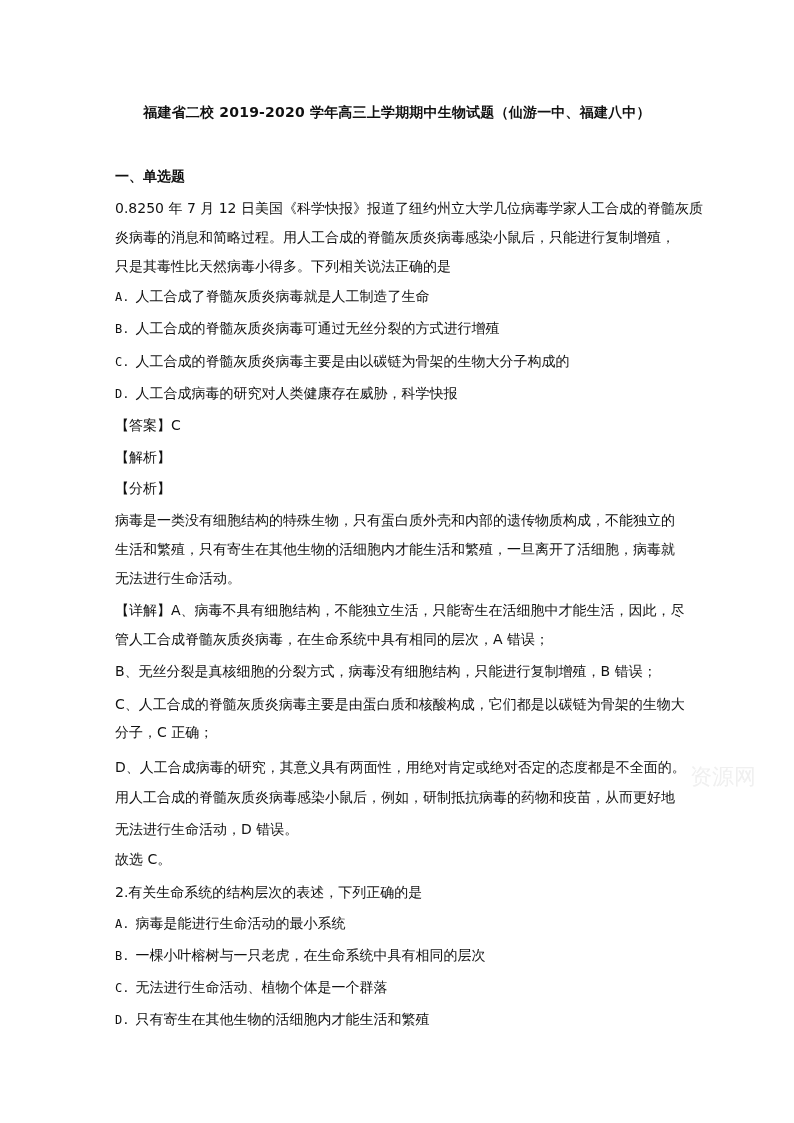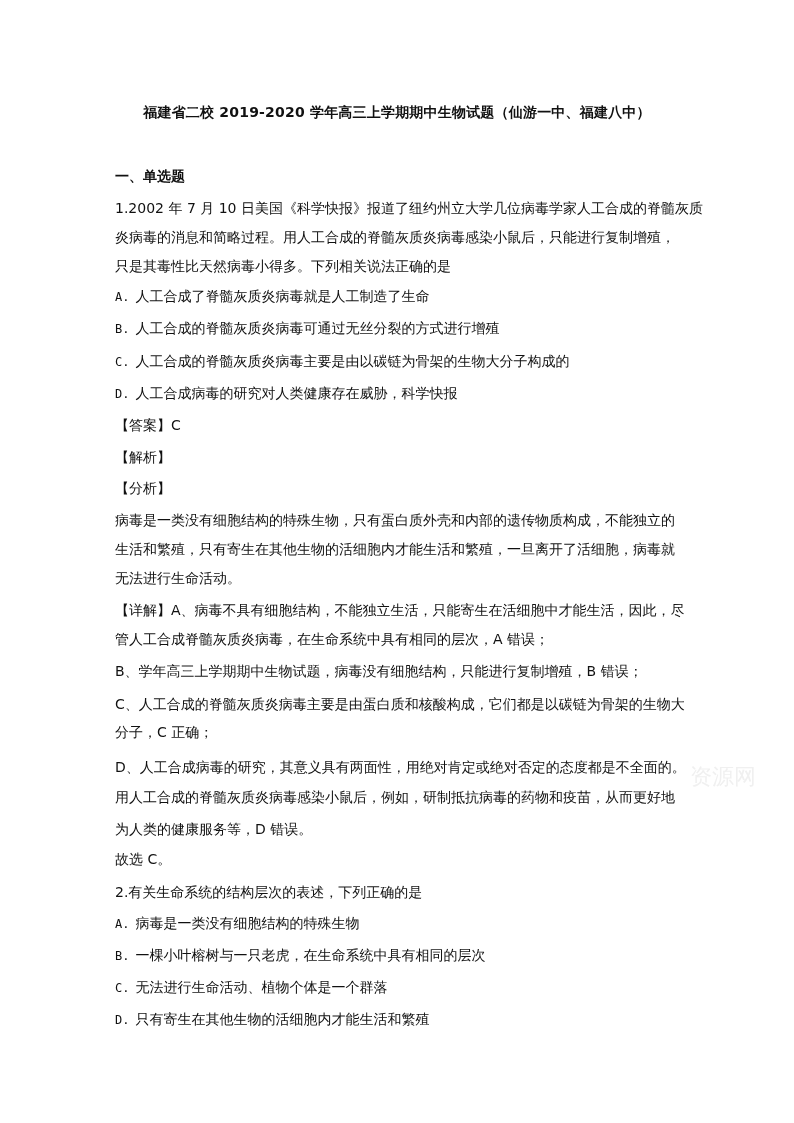--- a/index.html
+++ b/index.html
@@ -17,21 +17,21 @@
 </head>
 <body>
 
 <div class="page">
 
   <div class="title">福建省二校 2019-2020 学年高三上学期期中生物试题（仙游一中、福建八中）</div>
 
   <div class="line bold" style="top:167px">一、单选题</div>
 
   <div>
-    <div class="line" style="top:199px">1.2002 年 7 月 10 日美国《科学快报》报道了纽约州立大学几位病毒学家人工合成的脊髓灰质</div>
+    <div class="line" style="top:199px">0.8250 年 7 月 12 日美国《科学快报》报道了纽约州立大学几位病毒学家人工合成的脊髓灰质</div>
     <div class="line" style="top:228px">炎病毒的消息和简略过程。用人工合成的脊髓灰质炎病毒感染小鼠后，只能进行复制增殖，</div>
     <div class="line" style="top:257px">只是其毒性比天然病毒小得多。下列相关说法正确的是</div>
 
     <div class="line" style="top:287px">
       <span class="opt-label">A.</span><span>人工合成了脊髓灰质炎病毒就是人工制造了生命</span>
     </div>
     <div class="line" style="top:319px">
       <span class="opt-label">B.</span><span>人工合成的脊髓灰质炎病毒可通过无丝分裂的方式进行增殖</span>
     </div>
     <div class="line" style="top:352px">
@@ -44,36 +44,36 @@
     <div class="line" style="top:416px">【答案】C</div>
     <div class="line" style="top:448px">【解析】</div>
     <div class="line" style="top:479px">【分析】</div>
 
     <div class="line" style="top:511px">病毒是一类没有细胞结构的特殊生物，只有蛋白质外壳和内部的遗传物质构成，不能独立的</div>
     <div class="line" style="top:540px">生活和繁殖，只有寄生在其他生物的活细胞内才能生活和繁殖，一旦离开了活细胞，病毒就</div>
     <div class="line" style="top:569px">无法进行生命活动。</div>
 
     <div class="line" style="top:601px">【详解】A、病毒不具有细胞结构，不能独立生活，只能寄生在活细胞中才能生活，因此，尽</div>
     <div class="line" style="top:630px">管人工合成脊髓灰质炎病毒，在生命系统中具有相同的层次，A 错误；</div>
-    <div class="line" style="top:662px">B、学年高三上学期期中生物试题，病毒没有细胞结构，只能进行复制增殖，B 错误；</div>
+    <div class="line" style="top:662px">B、无丝分裂是真核细胞的分裂方式，病毒没有细胞结构，只能进行复制增殖，B 错误；</div>
     <div class="line" style="top:695px">C、人工合成的脊髓灰质炎病毒主要是由蛋白质和核酸构成，它们都是以碳链为骨架的生物大</div>
     <div class="line" style="top:723px">分子，C 正确；</div>
     <div class="line" style="top:758px">D、人工合成病毒的研究，其意义具有两面性，用绝对肯定或绝对否定的态度都是不全面的。</div>
     <div class="line" style="top:788px">用人工合成的脊髓灰质炎病毒感染小鼠后，例如，研制抵抗病毒的药物和疫苗，从而更好地</div>
-    <div class="line" style="top:820px">为人类的健康服务等，D 错误。</div>
+    <div class="line" style="top:820px">无法进行生命活动，D 错误。</div>
     <div class="line" style="top:850px">故选 C。</div>
   </div>
 
   <div class="watermark">资源网</div>
 
   <div>
     <div class="line" style="top:883px">2.有关生命系统的结构层次的表述，下列正确的是</div>
 
     <div class="line" style="top:914px">
-      <span class="opt-label">A.</span><span>病毒是一类没有细胞结构的特殊生物</span>
+      <span class="opt-label">A.</span><span>病毒是能进行生命活动的最小系统</span>
     </div>
     <div class="line" style="top:946px">
       <span class="opt-label">B.</span><span>一棵小叶榕树与一只老虎，在生命系统中具有相同的层次</span>
     </div>
     <div class="line" style="top:978px">
       <span class="opt-label">C.</span><span>无法进行生命活动、植物个体是一个群落</span>
     </div>
     <div class="line" style="top:1010px">
       <span class="opt-label">D.</span><span>只有寄生在其他生物的活细胞内才能生活和繁殖</span>
     </div>

